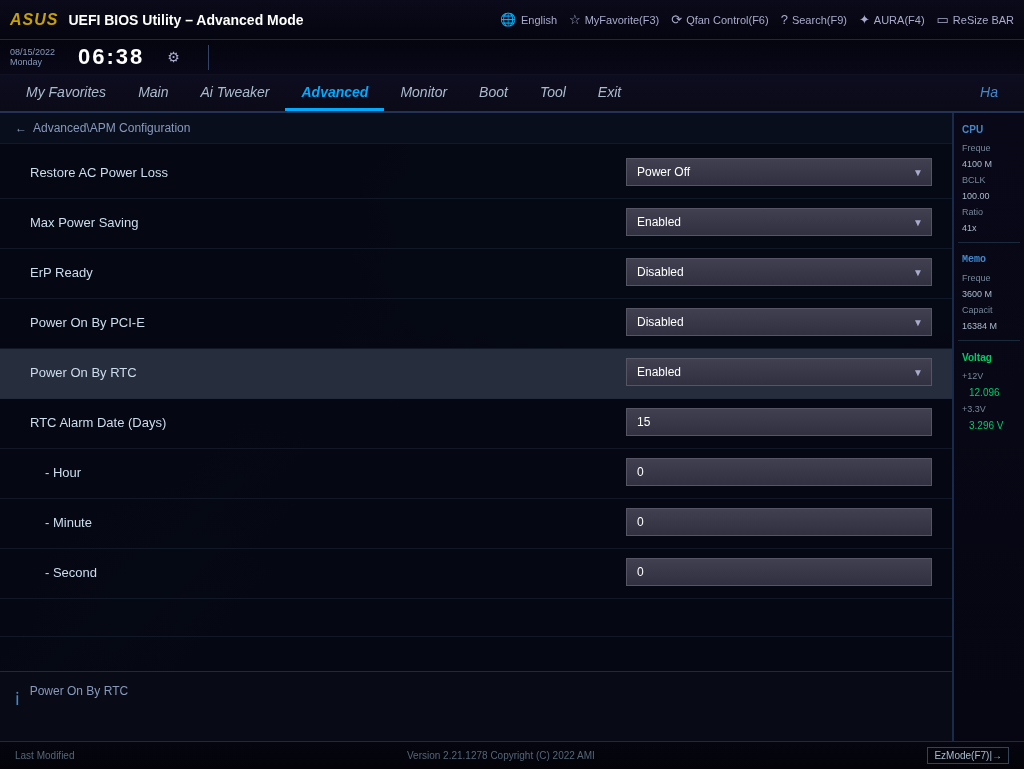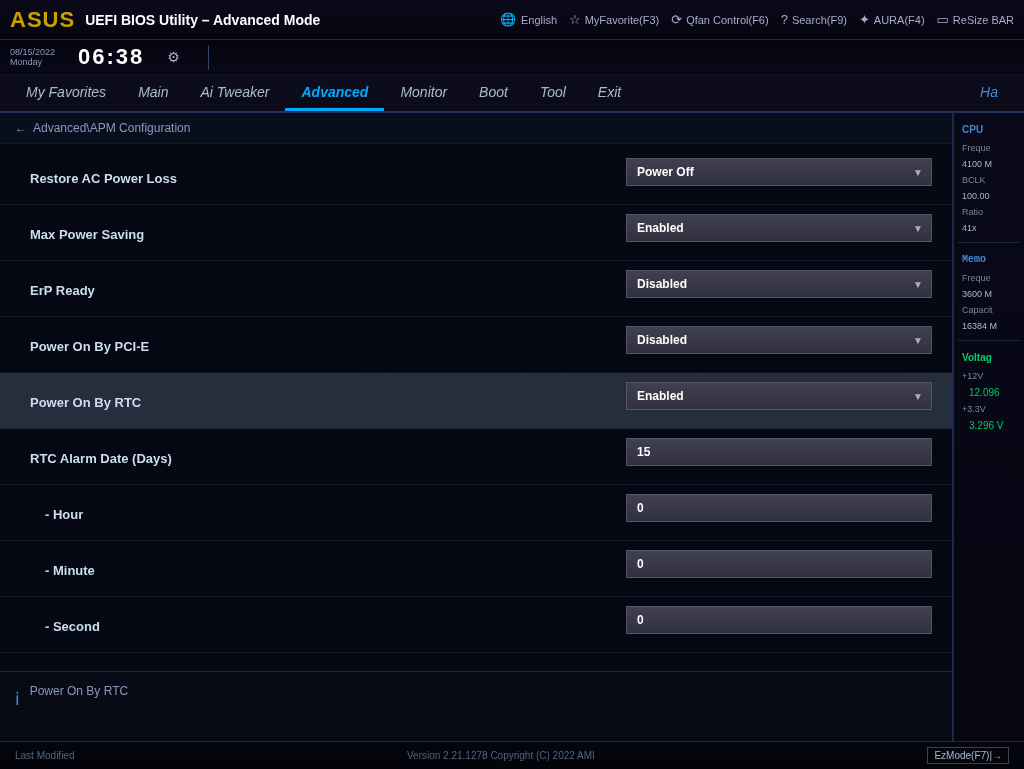--- a/index.html
+++ b/index.html
@@ -46,21 +46,22 @@
       padding: 6px 10px;
       display: flex;
       align-items: center;
       gap: 10px;
       min-height: 40px;
     }
 
     .asus-logo {
       color: #c8a000;
       font-weight: 900;
-      font-size: 22px;
+      font-size: 16px;
+      font-style: italic;
       letter-spacing: 1px;
       font-family: Arial Black, Arial, sans-serif;
     }
 
     .bios-title {
       color: #ffffff;
       font-size: 14px;
       font-weight: 600;
       flex: 1;
     }
@@ -191,25 +192,24 @@
 
     
     .settings-list {
       flex: 1;
       overflow-y: auto;
       padding: 5px 0;
     }
 
     .settings-row {
       display: flex;
-      align-items: flex-end;
-      padding: 9px 20px 18px 30px;
+      align-items: center;
+      padding: 9px 20px 12px 30px;
       border-bottom: 1px solid rgba(30, 40, 60, 0.5);
       min-height: 38px;
-      font-weight: bold;
     }
 
     .settings-row.highlighted {
       background: rgba(60, 70, 90, 0.6);
     }
 
     .settings-label {
       flex: 1;
       color: #ccddee;
       font-size: 13px;

